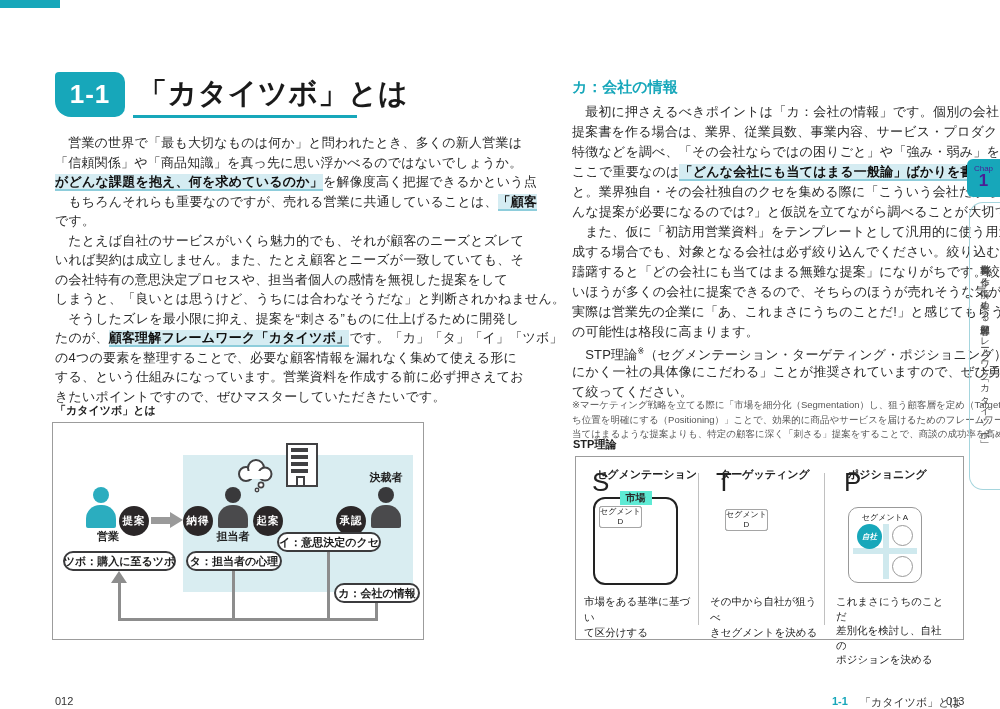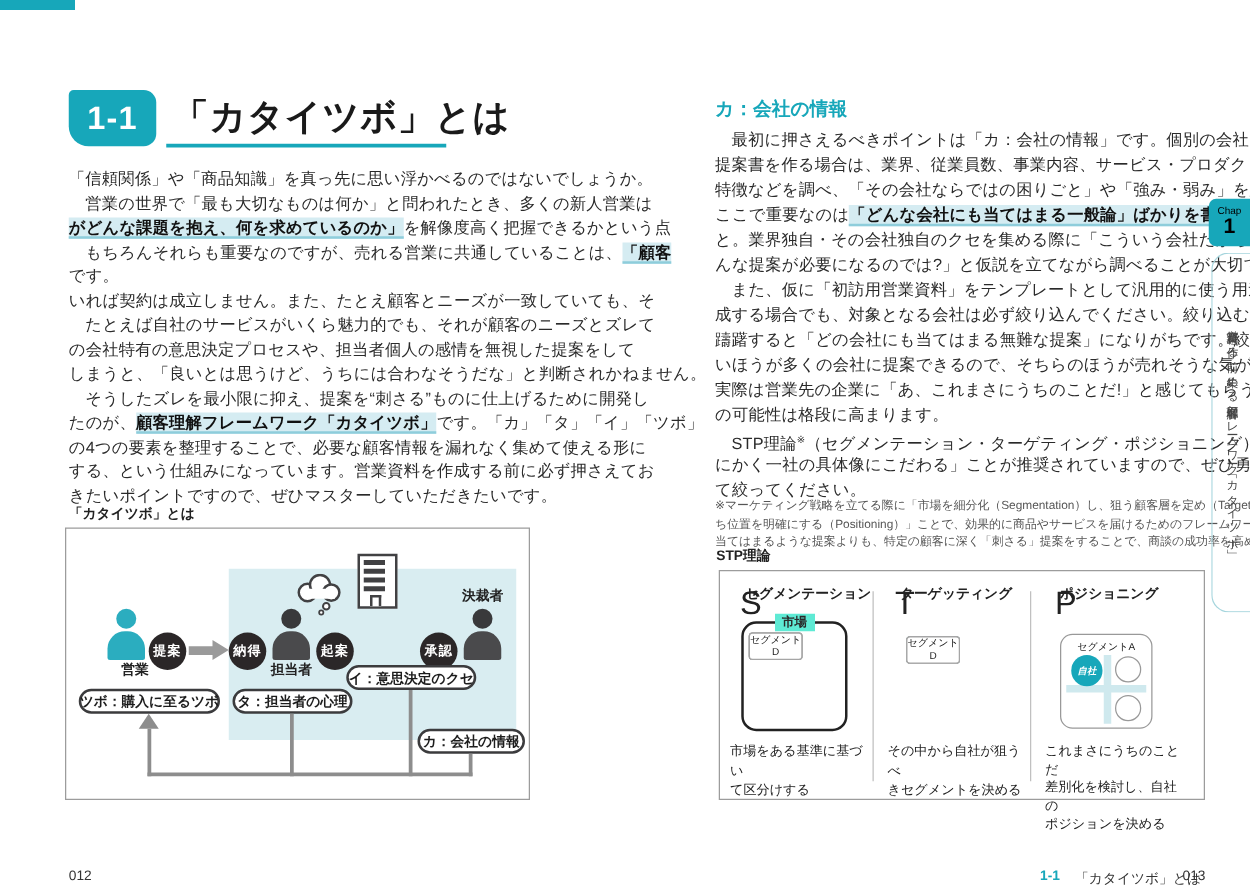--- a/index.html
+++ b/index.html
@@ -59,21 +59,21 @@
             display:flex;align-items:center;justify-content:center;text-align:center;white-space:pre-line;color:#222;}
   .seg-cell.hl-cell{background:#c9e7ed;border-color:#8fb9c2;}
   .stp-caption{font-size:10.5px;line-height:15.5px;white-space:pre-line;color:#222;}
   .pos-box{left:272px;top:50px;width:74px;height:76px;border:1.5px solid #999;border-radius:10px;background:#fff;}
   .cross{background:#cfe9ee;}
   .self-circle{left:8px;top:16px;width:25px;height:25px;border-radius:50%;background:var(--accent);color:#fff;
                font-size:7.5px;display:flex;align-items:center;justify-content:center;font-weight:600;font-style:italic;}
   .o-circle{width:21px;height:21px;border:1.5px solid #999;border-radius:50%;background:#fff;}
   
   #chap-tab{position:absolute;left:967px;top:159px;width:33px;height:38px;background:var(--accent);
-            border-radius:6px 0 0 6px;color:#000000;text-align:center;}
+            border-radius:6px 0 0 6px;color:#4c1d95;text-align:center;}
   #chap-tab .chap-word{font-size:8px;margin-top:5px;}
   #chap-tab .chap-num{font-size:17px;font-weight:700;line-height:16px;}
   #chap-outline{position:absolute;left:969px;top:202px;width:31px;height:286px;border:1.5px solid #a5d5dd;
                 border-right:none;border-radius:14px 0 0 14px;display:flex;align-items:center;justify-content:center;}
   #chap-outline .vtext{writing-mode:vertical-rl;font-size:9.5px;color:#444;letter-spacing:0.5px;line-height:15px;}
   
   .footer-txt{position:absolute;top:695px;font-size:11px;color:#333;}
   .accent-txt{color:var(--accent);font-weight:700;}
   
   .cloud{left:183px;top:36px;width:40px;height:34px;}
@@ -84,27 +84,27 @@
 <div id="screen">
 
   <div class="badge-bar"></div>
   <div class="sec-badge">
     <span>1-1</span>
   </div>
   <div class="page-title">「カタイツボ」とは</div>
   <div class="title-underline"></div>
 
   <div id="left-body" class="body-col" style="left:55px;top:133px;width:402px;">
+      <div class="tline"><span>　営業の世界で「最も大切なものは何か」と問われたとき、多くの新人営業は</span></div>
       <div class="tline"><span>「信頼関係」や「商品知識」を真っ先に思い浮かべるのではないでしょうか。</span></div>
-      <div class="tline"><span>　営業の世界で「最も大切なものは何か」と問われたとき、多くの新人営業は</span></div>
       <div class="tline"><span class="hl">がどんな課題を抱え、何を求めているのか」</span><span>を解像度高く把握できるかという点</span></div>
       <div class="tline"><span>　もちろんそれらも重要なのですが、売れる営業に共通していることは、</span><span class="hl">「顧客</span></div>
       <div class="tline"><span>です。</span></div>
+      <div class="tline"><span>　たとえば自社のサービスがいくら魅力的でも、それが顧客のニーズとズレて</span></div>
       <div class="tline"><span>いれば契約は成立しません。また、たとえ顧客とニーズが一致していても、そ</span></div>
-      <div class="tline"><span>　たとえば自社のサービスがいくら魅力的でも、それが顧客のニーズとズレて</span></div>
       <div class="tline"><span>の会社特有の意思決定プロセスや、担当者個人の感情を無視した提案をして</span></div>
       <div class="tline"><span>しまうと、「良いとは思うけど、うちには合わなそうだな」と判断されかねません。</span></div>
       <div class="tline"><span>　そうしたズレを最小限に抑え、提案を“刺さる”ものに仕上げるために開発し</span></div>
       <div class="tline"><span>たのが、</span><span class="hl">顧客理解フレームワーク「カタイツボ」</span><span>です。「カ」「タ」「イ」「ツボ」</span></div>
       <div class="tline"><span>の4つの要素を整理することで、必要な顧客情報を漏れなく集めて使える形に</span></div>
       <div class="tline"><span>する、という仕組みになっています。営業資料を作成する前に必ず押さえてお</span></div>
       <div class="tline"><span>きたいポイントですので、ぜひマスターしていただきたいです。</span></div>
     </div>
 
   <div class="fig-caption" style="left:55px;top:403px;">「カタイツボ」とは</div>

